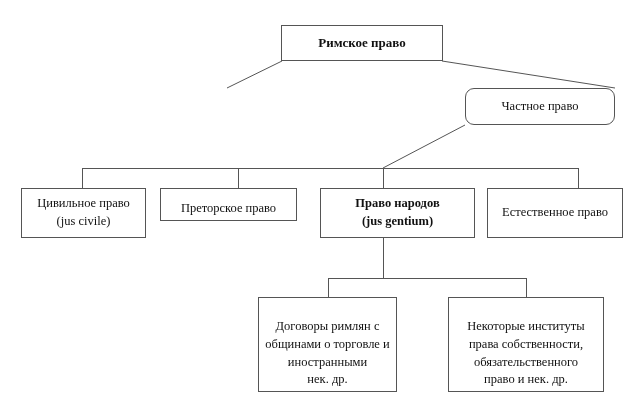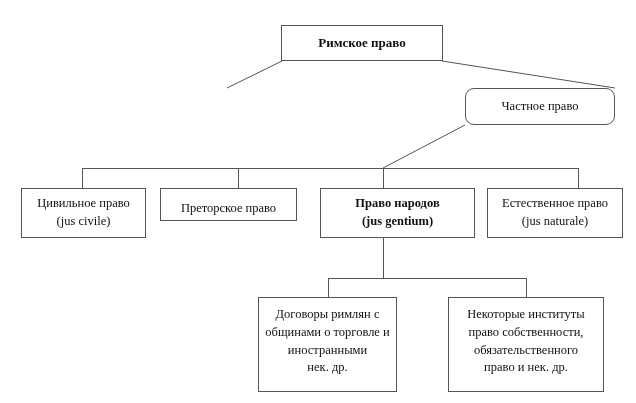--- a/index.html
+++ b/index.html
@@ -40,21 +40,21 @@
   }
   .node.root {
     font-weight: bold;
     font-size: 13px;
   }
   .node .line {
     display: block;
     white-space: nowrap;
   }
   .node.multiline {
-    justify-content: flex-start;
+    justify-content: flex-end;
     padding-top: 8px;
   }
 </style>
 </head>
 <body>
 
 <div id="canvas">
 
   <svg id="edges" viewBox="0 0 636 403">
     <g stroke="#555555" stroke-width="1" fill="none" shape-rendering="crispEdges">
@@ -94,30 +94,29 @@
     <span class="line">Преторское право</span>
   </div>
 
   <div class="node" style="left:320px; top:188px; width:155px; height:50px;font-weight:bold;">
     <span class="line">Право народов</span>
     <span class="line">(jus gentium)</span>
   </div>
 
   <div class="node" style="left:487px; top:188px; width:136px; height:50px;">
     <span class="line">Естественное право</span>
-    <span class="line">(jus naturale)</span>
   </div>
 
   <div class="node multiline" style="left:258px; top:297px; width:139px; height:95px;">
     <span class="line">Договоры римлян с</span>
     <span class="line">общинами о торговле и</span>
     <span class="line">иностранными</span>
     <span class="line">нек. др.</span>
   </div>
 
   <div class="node multiline" style="left:448px; top:297px; width:156px; height:95px;">
     <span class="line">Некоторые институты</span>
-    <span class="line">право собственности,</span>
+    <span class="line">права собственности,</span>
     <span class="line">обязательственного</span>
     <span class="line">право и нек. др.</span>
   </div>
 
 </div>
 
 </body></html>

